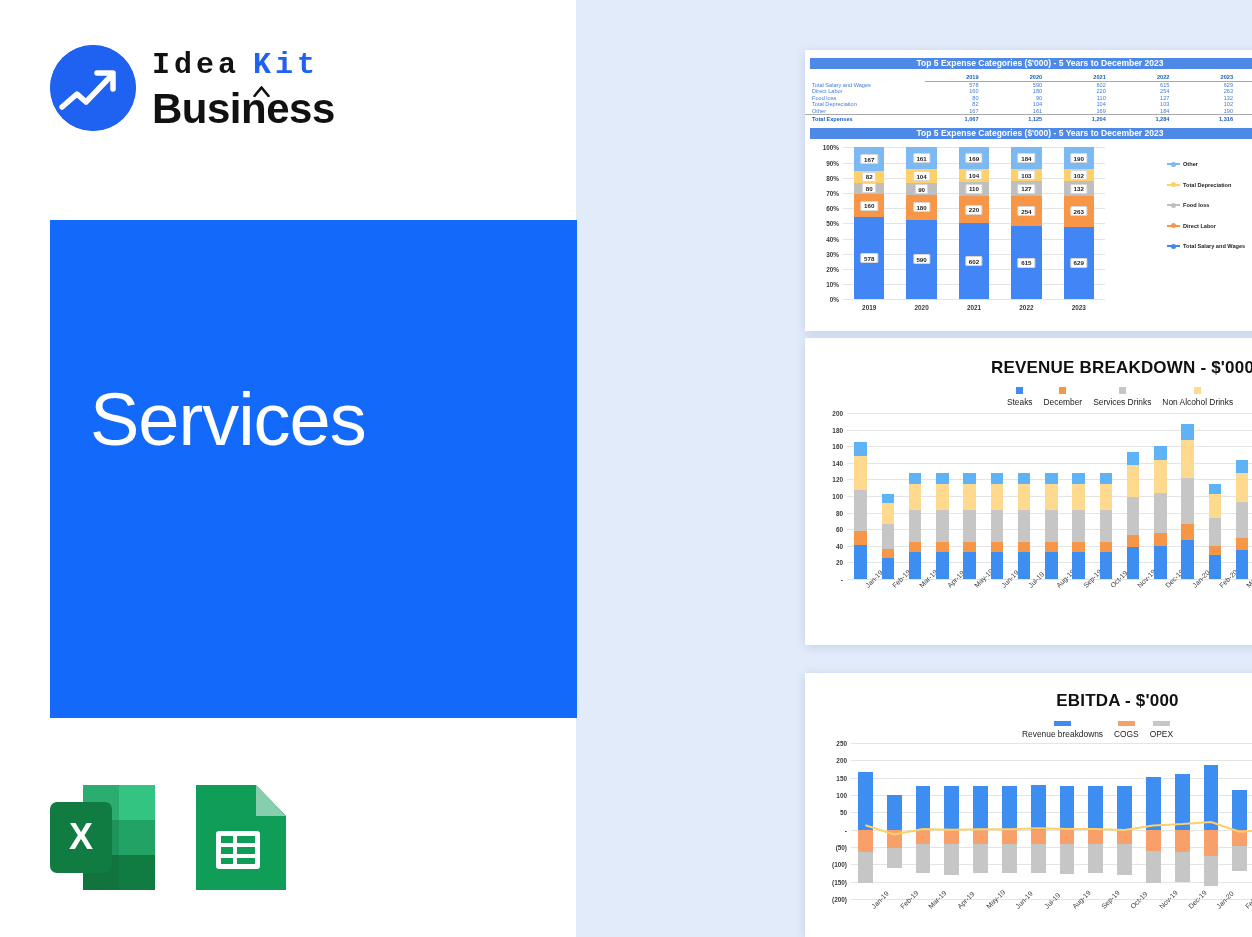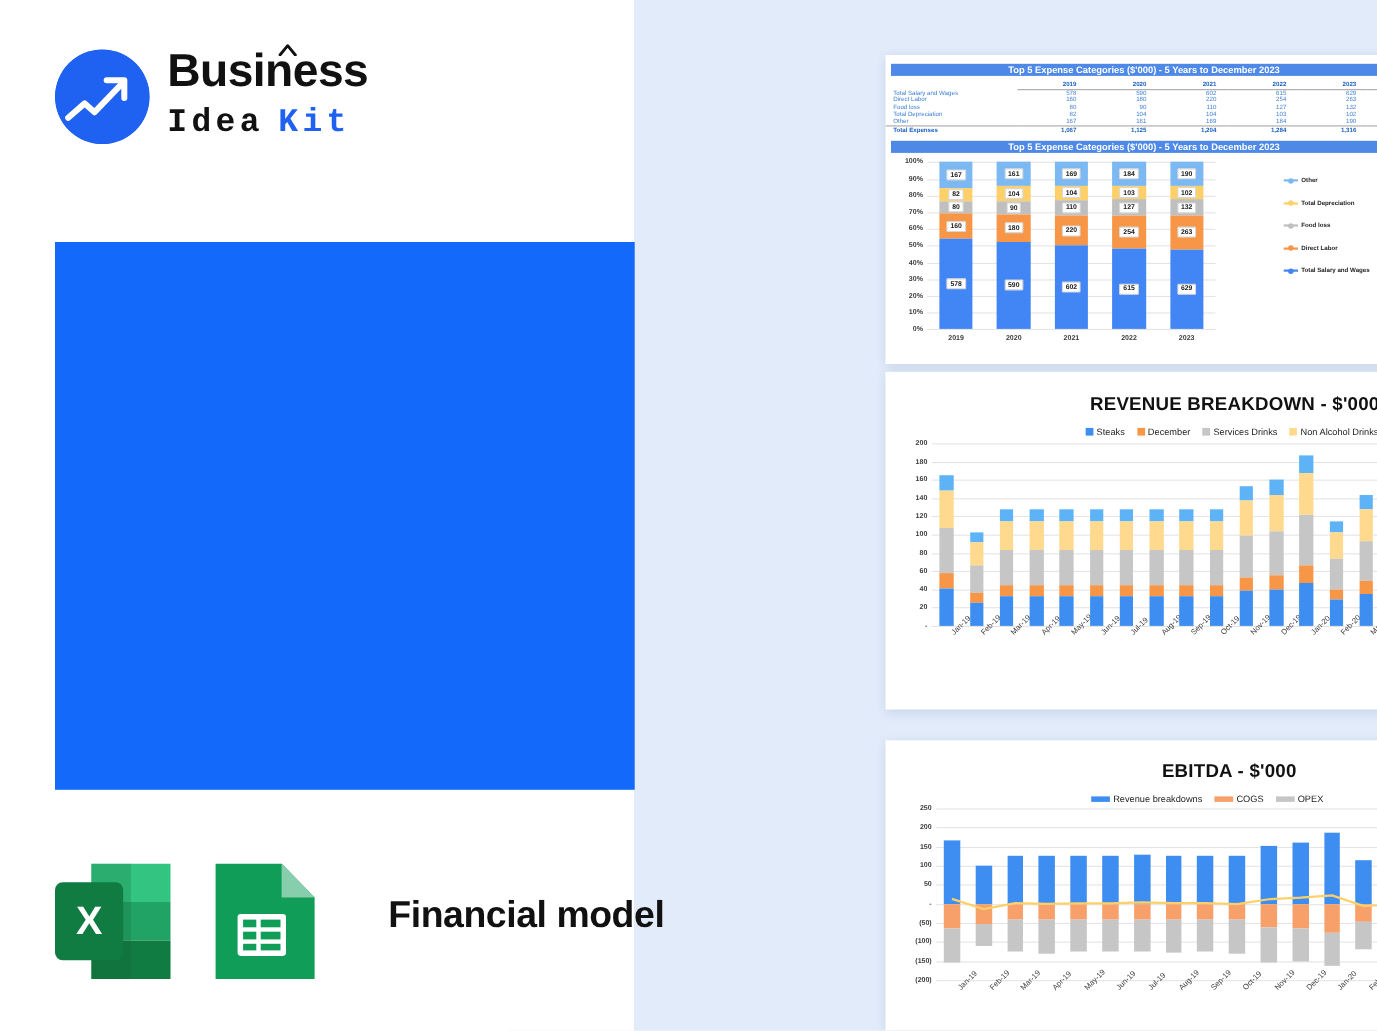--- a/index.html
+++ b/index.html
@@ -134,57 +134,58 @@
     content:''; position:absolute; left:4px; top:-1.6px;
     width:5px; height:5px; border-radius:50%;
   }
   .legend-v .txt{ font-size:5.6px; font-weight:bold; color:#222; white-space:nowrap; }
 
   .chart-title{
     text-align:center; font-size:17px; font-weight:bold; color:#111;
     letter-spacing:0.2px; white-space:nowrap;
   }
   .legend-h{ display:flex; justify-content:center; gap:11px; }
-  .legend-h .li{ display:flex; align-items:center; gap:3px; }
+  .legend-h .li{ display:flex; align-items:center; gap:3px;flex-direction:column; }
   .legend-h .sw{ width:7px; height:7px; }
   .legend-h .swl{ width:17px; height:5px; }
   .legend-h .txt{ font-size:8.4px; color:#222; white-space:nowrap; }
 </style>
 </head>
 <body>
 
 <div id="bg-right-panel"></div>
 <div id="bg-white-left"></div>
 
 <div id="logo-block">
   <div id="logo-mark">
     <svg width="86" height="86" viewBox="0 0 86 86">
       <circle cx="43" cy="43" r="43" fill="#1f62f2"></circle>
       <path d="M12 62 L27 49 L36 57 L60 32" stroke="#ffffff" stroke-width="5.5" fill="none" stroke-linecap="round" stroke-linejoin="round"></path>
       <path d="M47 28 L63 28 L63 44" stroke="#ffffff" stroke-width="5.5" fill="none" stroke-linecap="round" stroke-linejoin="round"></path>
     </svg>
   </div>
   <div id="logo-text">
+    <div id="logo-line2">
+      <span id="logo-word-idea">Idea</span>
+      <span id="logo-word-kit">Kit</span>
+    </div>
     <div style="position:relative;">
       <span id="logo-word-business">Business</span>
       <span id="logo-hat">
         <svg width="17" height="11" viewBox="0 0 17 11">
           <path d="M1.5 10 L8.5 1.5 L15.5 10" stroke="#111111" stroke-width="2.6" fill="none" stroke-linecap="round" stroke-linejoin="round"></path>
         </svg>
       </span>
     </div>
-    <div id="logo-line2">
-      <span id="logo-word-idea">Idea</span>
-      <span id="logo-word-kit">Kit</span>
-    </div>
   </div>
 </div>
 
 <div id="hero-box">
   <div id="hero-title">
+    <div>Services</div>
   </div>
 </div>
 
 <div id="footer-row">
   <div id="excel-icon" class="app-icon">
     <svg width="124" height="105" viewBox="0 0 124 105">
       <rect x="33" y="0" width="72" height="35" fill="#33c481"></rect>
       <rect x="33" y="35" width="72" height="35" fill="#21a366"></rect>
       <rect x="33" y="70" width="72" height="35" fill="#107c41"></rect>
       <rect x="33" y="0" width="36" height="105" fill="#185c37" opacity="0.22"></rect>
@@ -198,21 +199,20 @@
       <path d="M66 0 L96 31 H66 Z" fill="#87ceac"></path>
       <rect x="26" y="46" width="44" height="38" rx="3" fill="#ffffff"></rect>
       <rect x="31" y="51" width="12" height="7" fill="#0f9d58"></rect>
       <rect x="47" y="51" width="18" height="7" fill="#0f9d58"></rect>
       <rect x="31" y="62" width="12" height="7" fill="#0f9d58"></rect>
       <rect x="47" y="62" width="18" height="7" fill="#0f9d58"></rect>
       <rect x="31" y="73" width="12" height="6" fill="#0f9d58"></rect>
       <rect x="47" y="73" width="18" height="6" fill="#0f9d58"></rect>
     </svg>
   </div>
-  <div id="footer-label">Financial model</div>
 </div>
 
 <div id="card-expense" class="shot-card">
   <div id="xl-banner-1" class="xl-banner">Top 5 Expense Categories ($'000) - 5 Years to December 2023</div>
   <table class="xl">
     <thead>
       <tr>
         <td class="lbl"></td>
         <td class="num">2019</td>
         <td class="num">2020</td>

